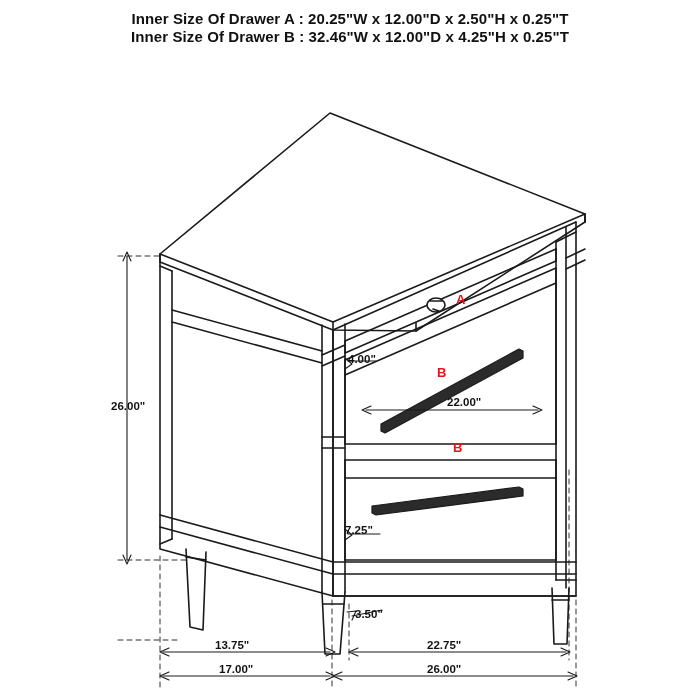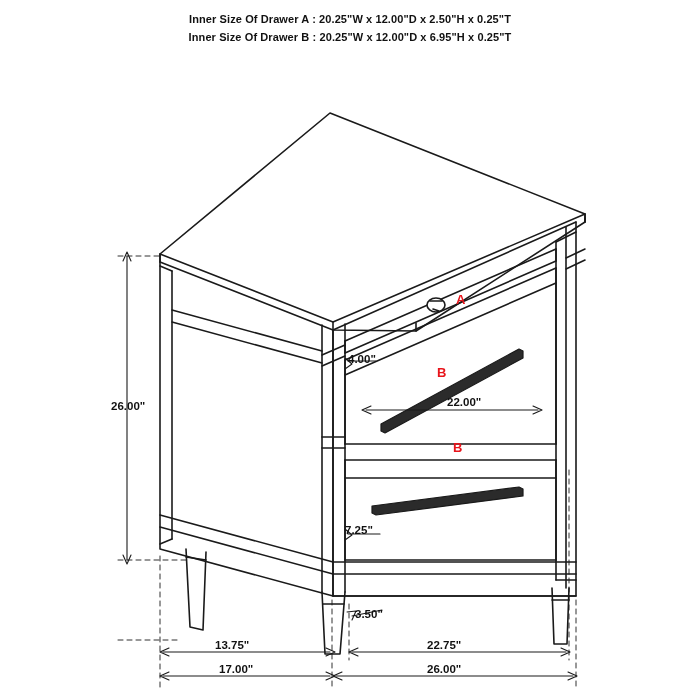--- a/index.html
+++ b/index.html
@@ -18,21 +18,21 @@
     position: relative;
     width: 700px;
     height: 700px;
   }
   .header {
     position: absolute;
     top: 10px;
     left: 0;
     width: 700px;
     text-align: center;
-    font-size: 11px;
+    font-size: 15px;
     font-weight: bold;
     color: #111;
     line-height: 18px;
     letter-spacing: 0.1px;
   }
   .header div { white-space: nowrap; }
 
   svg { position: absolute; top: 0; left: 0; }
 
   .lbl {
@@ -47,21 +47,21 @@
     font-size: 13px;
   }
 </style>
 </head>
 <body>
 
 <div id="page">
 
   <div class="header">
     <div>Inner Size Of Drawer A : 20.25"W x 12.00"D x 2.50"H x 0.25"T</div>
-    <div>Inner Size Of Drawer B : 20.25"W x 12.00"D x 6.95"H x 0.25"T</div>
+    <div>Inner Size Of Drawer B : 32.46"W x 12.00"D x 4.25"H x 0.25"T</div>
   </div>
 
   <svg width="700" height="700" viewBox="0 0 700 700">
     <g fill="none" stroke="#1a1a1a" stroke-width="1.6" stroke-linejoin="round" stroke-linecap="round">
 
       <g>
         <path d="M160 254 L330 113 L585 214 L585 222 L416 331 L333 330 L160 262 Z" fill="#ffffff"></path>
         <path d="M160 254 L333 322 L585 214"></path>
         <path d="M333 322 L333 330"></path>
         <path d="M160 254 L160 262"></path>

